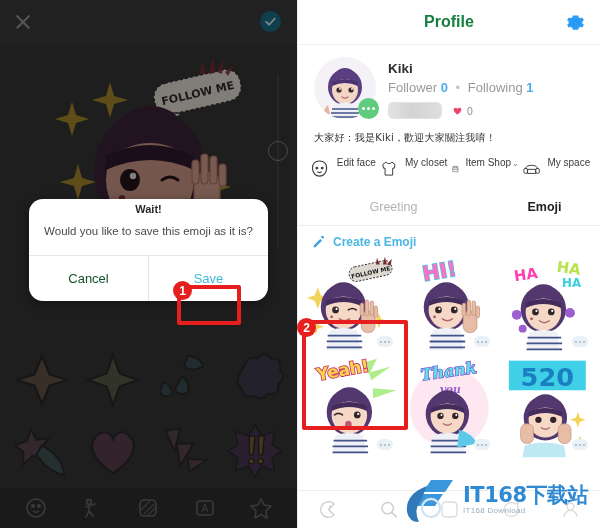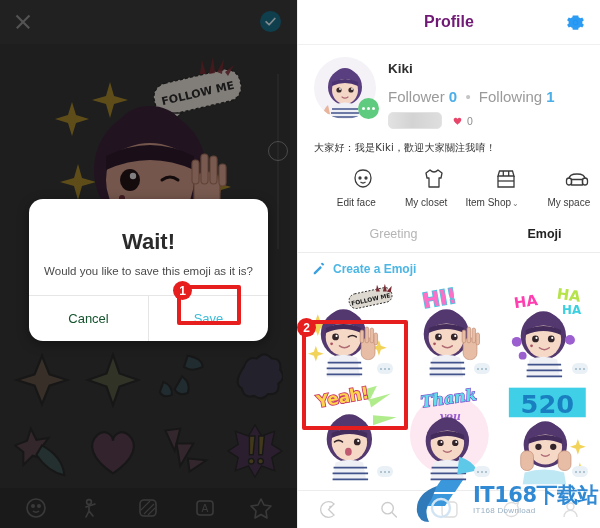--- a/index.html
+++ b/index.html
@@ -78,22 +78,22 @@
   .dim-overlay {
     position: absolute; inset: 0; background: rgba(0,0,0,.42); z-index: 5;
   }
   .dialog {
     position: absolute; z-index: 6;
     left: 29px; top: 199px; width: 239px;
     background: #fff; border-radius: 14px; overflow: hidden;
     box-shadow: 0 3px 12px rgba(0,0,0,.35);
   }
   .dialog-title {
-    text-align: center; font-size: 22px; font-weight: bold; color: #2b2b2b;
-    padding: 30px 10px 0;
+    text-align: center; font-size: 11px; font-weight: bold; color: #2b2b2b;
+    padding: 4px 10px 0;
   }
   .dialog-msg {
     text-align: center; font-size: 11.5px; color: #4a4a4a;
     padding: 9px 12px 16px; line-height: 1.3;
   }
   .dialog-actions {
     display: flex; border-top: 1px solid #e6e6e6; height: 46px;
   }
   .dlg-btn {
     flex: 1; display: flex; align-items: center; justify-content: center;
@@ -121,40 +121,40 @@
 
   
   .right-panel {
     position: relative; width: 303px; height: 528px; background: #fff;
     border-left: 1px solid #ededed; overflow: hidden;
   }
   .prof-header {
     height: 45px; display: flex; align-items: center; justify-content: center;
     position: relative; border-bottom: 1px solid #f0f0f0;
   }
-  .prof-title { font-size: 16px; font-weight: bold; color: #701a75; }
+  .prof-title { font-size: 16px; font-weight: bold; color: #15803d; }
   .gear { position: absolute; right: 15px; top: 13px; width: 19px; height: 19px; }
   .gear svg { width: 100%; height: 100%; }
 
   .prof-id-row { display: flex; padding: 12px 16px 0; gap: 12px; }
   .avatar-wrap { position: relative; width: 62px; height: 62px; flex: none; }
   .avatar-circle {
     width: 62px; height: 62px; border-radius: 50%;
     background: #f4f2f7; overflow: hidden; position: relative;
   }
   .avatar-dots {
     position: absolute; right: -3px; bottom: 0px;
     width: 21px; height: 21px; border-radius: 50%; background: #5ecb7e;
     display: flex; align-items: center; justify-content: center; gap: 2px;
   }
   .avatar-dots i { width: 3px; height: 3px; border-radius: 50%; background: #fff; display: block; }
 
   .prof-meta { flex: 1; padding-top: 4px; }
   .prof-name { font-size: 13.5px; font-weight: bold; color: #2f2f2f; }
-  .prof-counts { font-size: 15px; color: #9a9a9a; margin-top: 12px; }
+  .prof-counts { font-size: 13px; color: #9a9a9a; margin-top: 4px; }
   .prof-counts b { color: #4aaee8; font-weight: bold; }
   .prof-counts .dot { margin: 0 4px; color: #c5c5c5; }
   .prof-chips { display: flex; align-items: center; gap: 10px; margin-top: 7px; }
   .chip-blurred {
     width: 54px; height: 17px; border-radius: 5px;
     border: 1px solid #e3e3e3;
     background: linear-gradient(90deg,#e2e2e2 0%,#d3d3d3 45%,#dedede 100%);
   }
   .like-stat { display: flex; align-items: center; gap: 4px; font-size: 10.5px; color: #8d8d8d; }
   .like-stat svg { width: 11px; height: 11px; }
@@ -162,21 +162,21 @@
   .prof-bio {
     padding: 12px 16px 0; font-size: 10px; color: #333;
     font-family: "DejaVu Sans", "Liberation Sans", sans-serif;
     letter-spacing: .2px;
   }
 
   .action-row {
     display: flex; padding: 12px 8px 10px; justify-content: space-around;
   }
   .action-item {
-    display: flex; flex-direction: column; align-items: flex-end; gap: 6px;
+    display: flex; flex-direction: row; align-items: flex-start; gap: 6px;
     width: 68px; cursor: pointer;
   }
   .action-item .ai-ico { width: 26px; height: 24px; }
   .action-item .ai-ico svg { width: 100%; height: 100%; }
   .action-item .ai-label { font-size: 10px; color: #3b3b3b; white-space: nowrap; }
   .chev { font-size: 8px; color: #777; margin-left: 1px; }
 
   .tab-row {
     display: flex; border-bottom: 1px solid #ececec;
   }
@@ -212,21 +212,21 @@
   .right-bottomnav {
     position: absolute; bottom: 0; left: 0; width: 303px; height: 38px;
     background: #fff; border-top: 1px solid #ececec;
     display: flex; align-items: center;
   }
   .rb-item { flex: 1; display: flex; align-items: center; justify-content: center; }
   .rb-item svg { width: 21px; height: 21px; opacity: .5; }
 
   
   .watermark {
-    position: absolute; z-index: 12; right: 2px; bottom: 6px;
+    position: absolute; z-index: 12; right: 12px; bottom: 6px;
     display: flex; align-items: center; gap: 6px; opacity: .92;
   }
   .wm-logo { width: 56px; height: 44px; }
   .wm-text { display: flex; flex-direction: column; }
   .wm-main {
     font-size: 21px; font-weight: bold; color: #1f7fd0; line-height: 1;
     font-family: "DejaVu Sans", sans-serif; letter-spacing: -.5px;
   }
   .wm-sub { font-size: 8px; color: #8fa9bd; letter-spacing: .3px; }
 </style>

